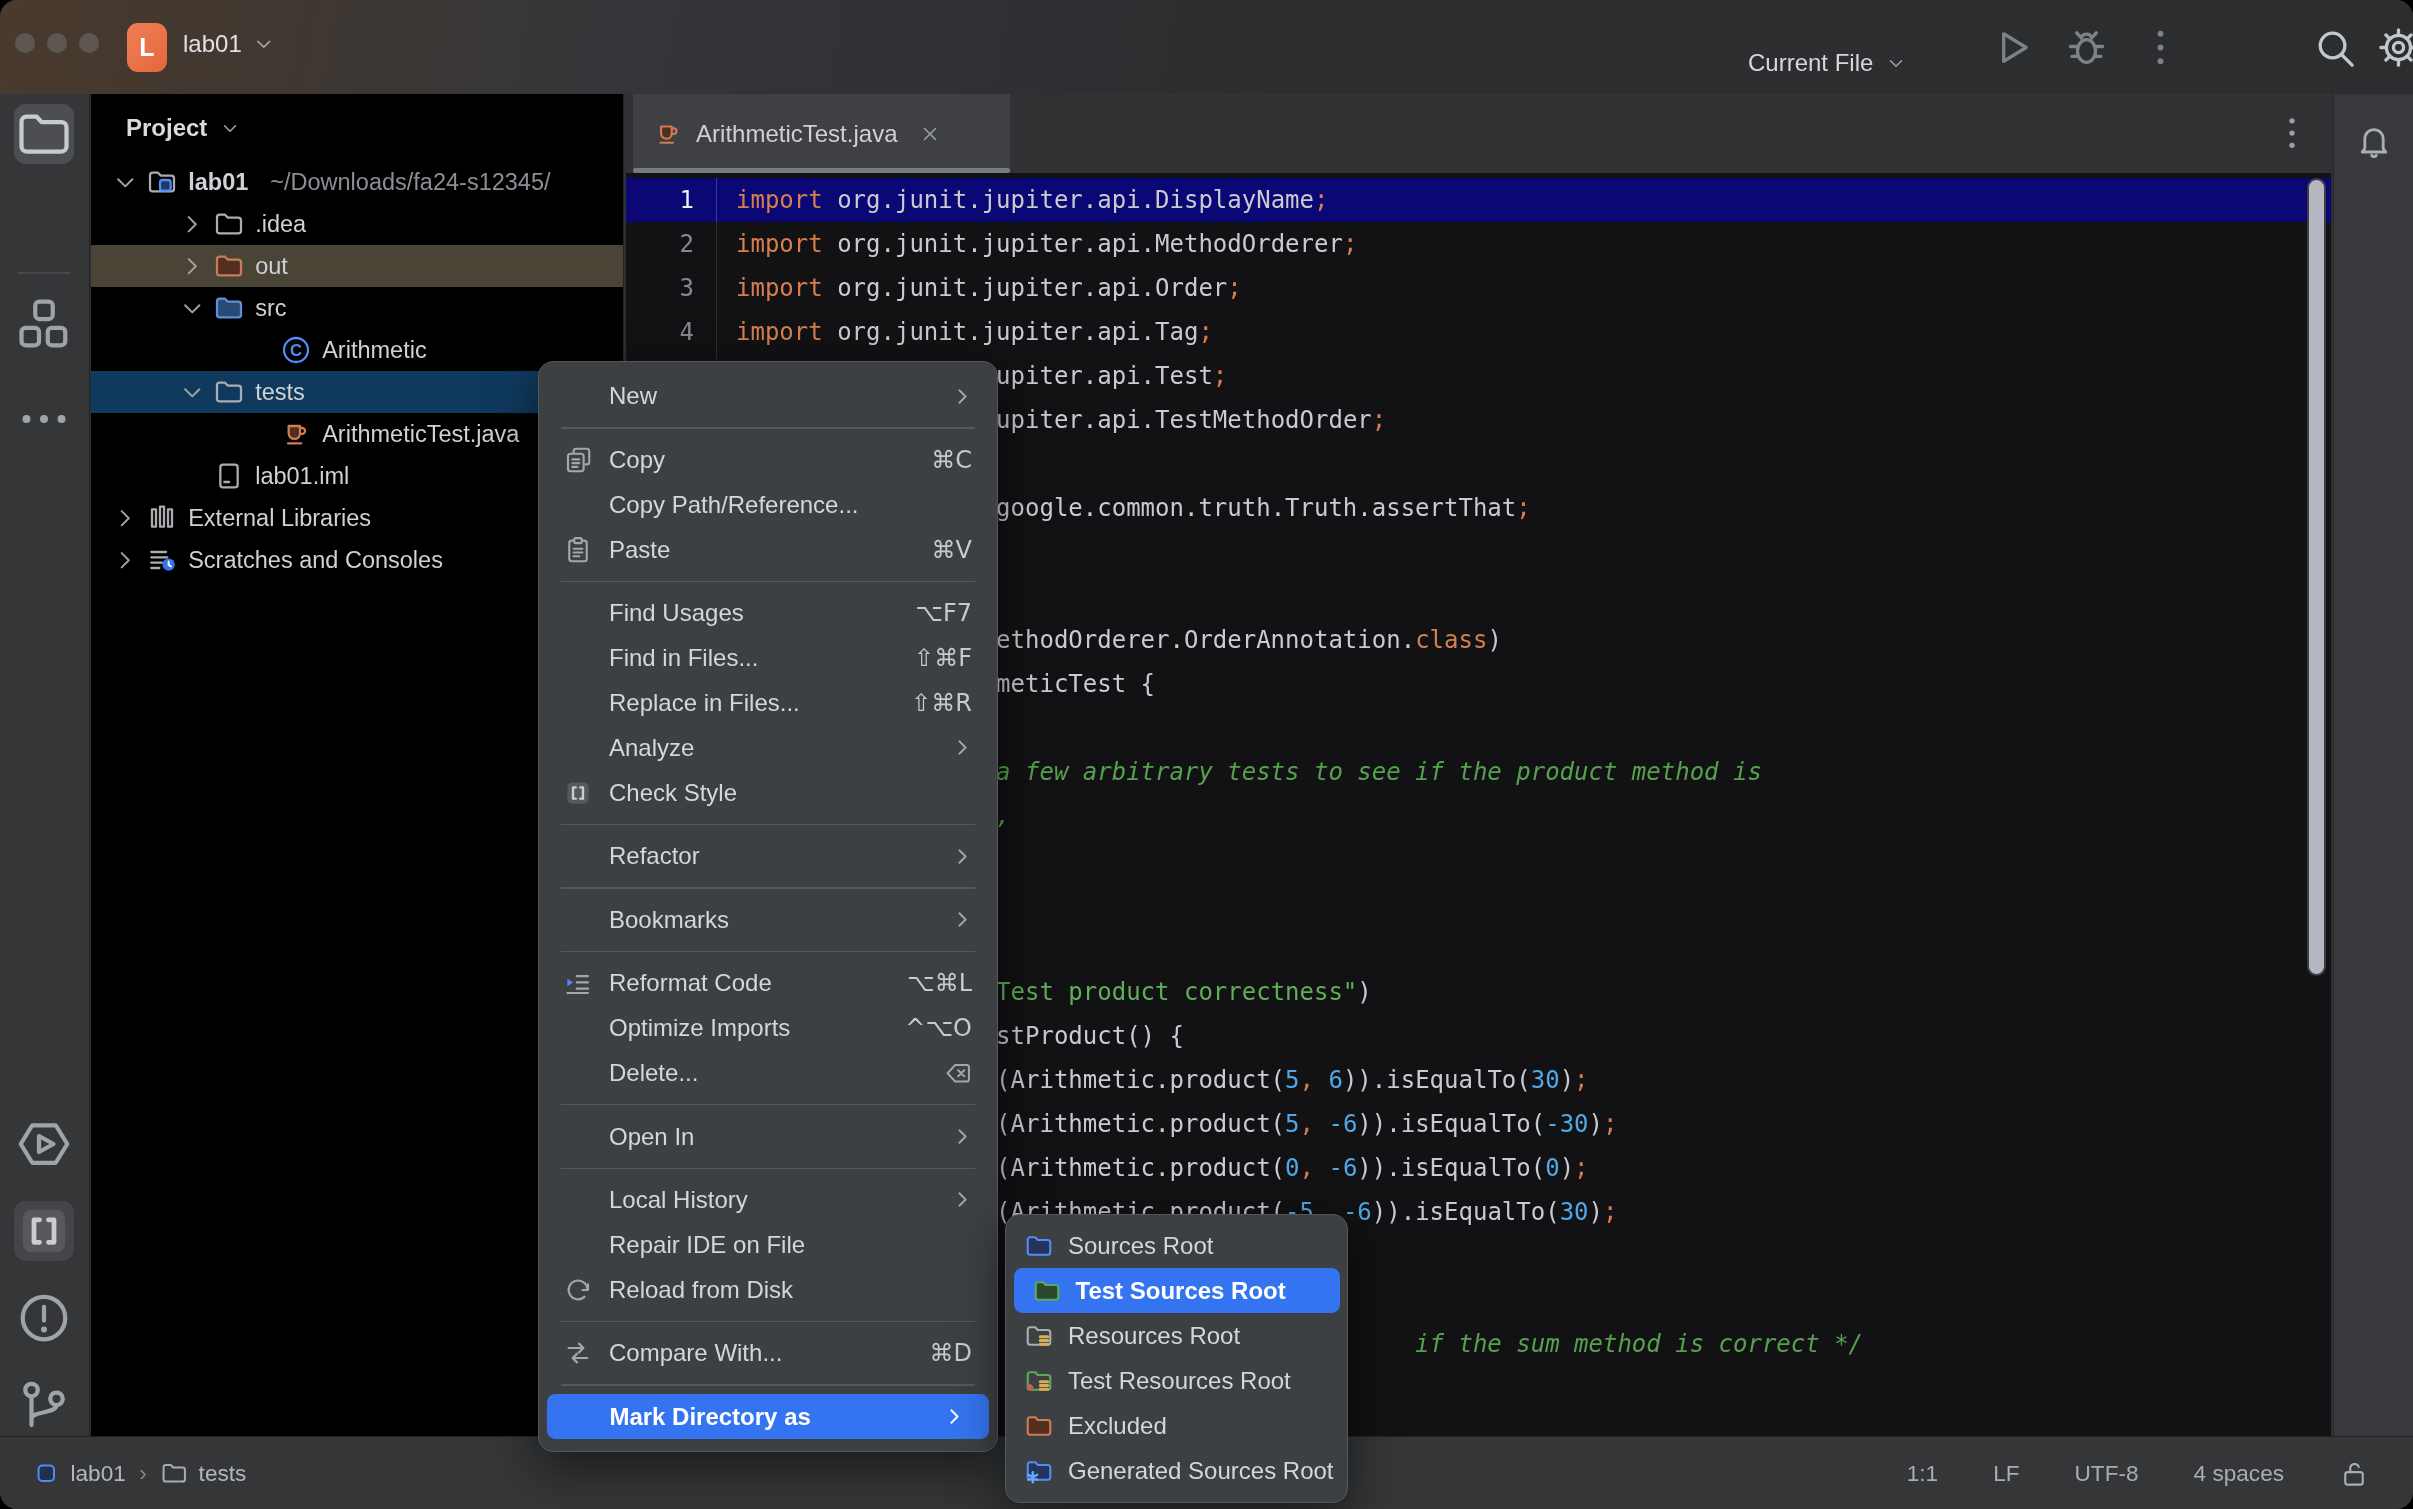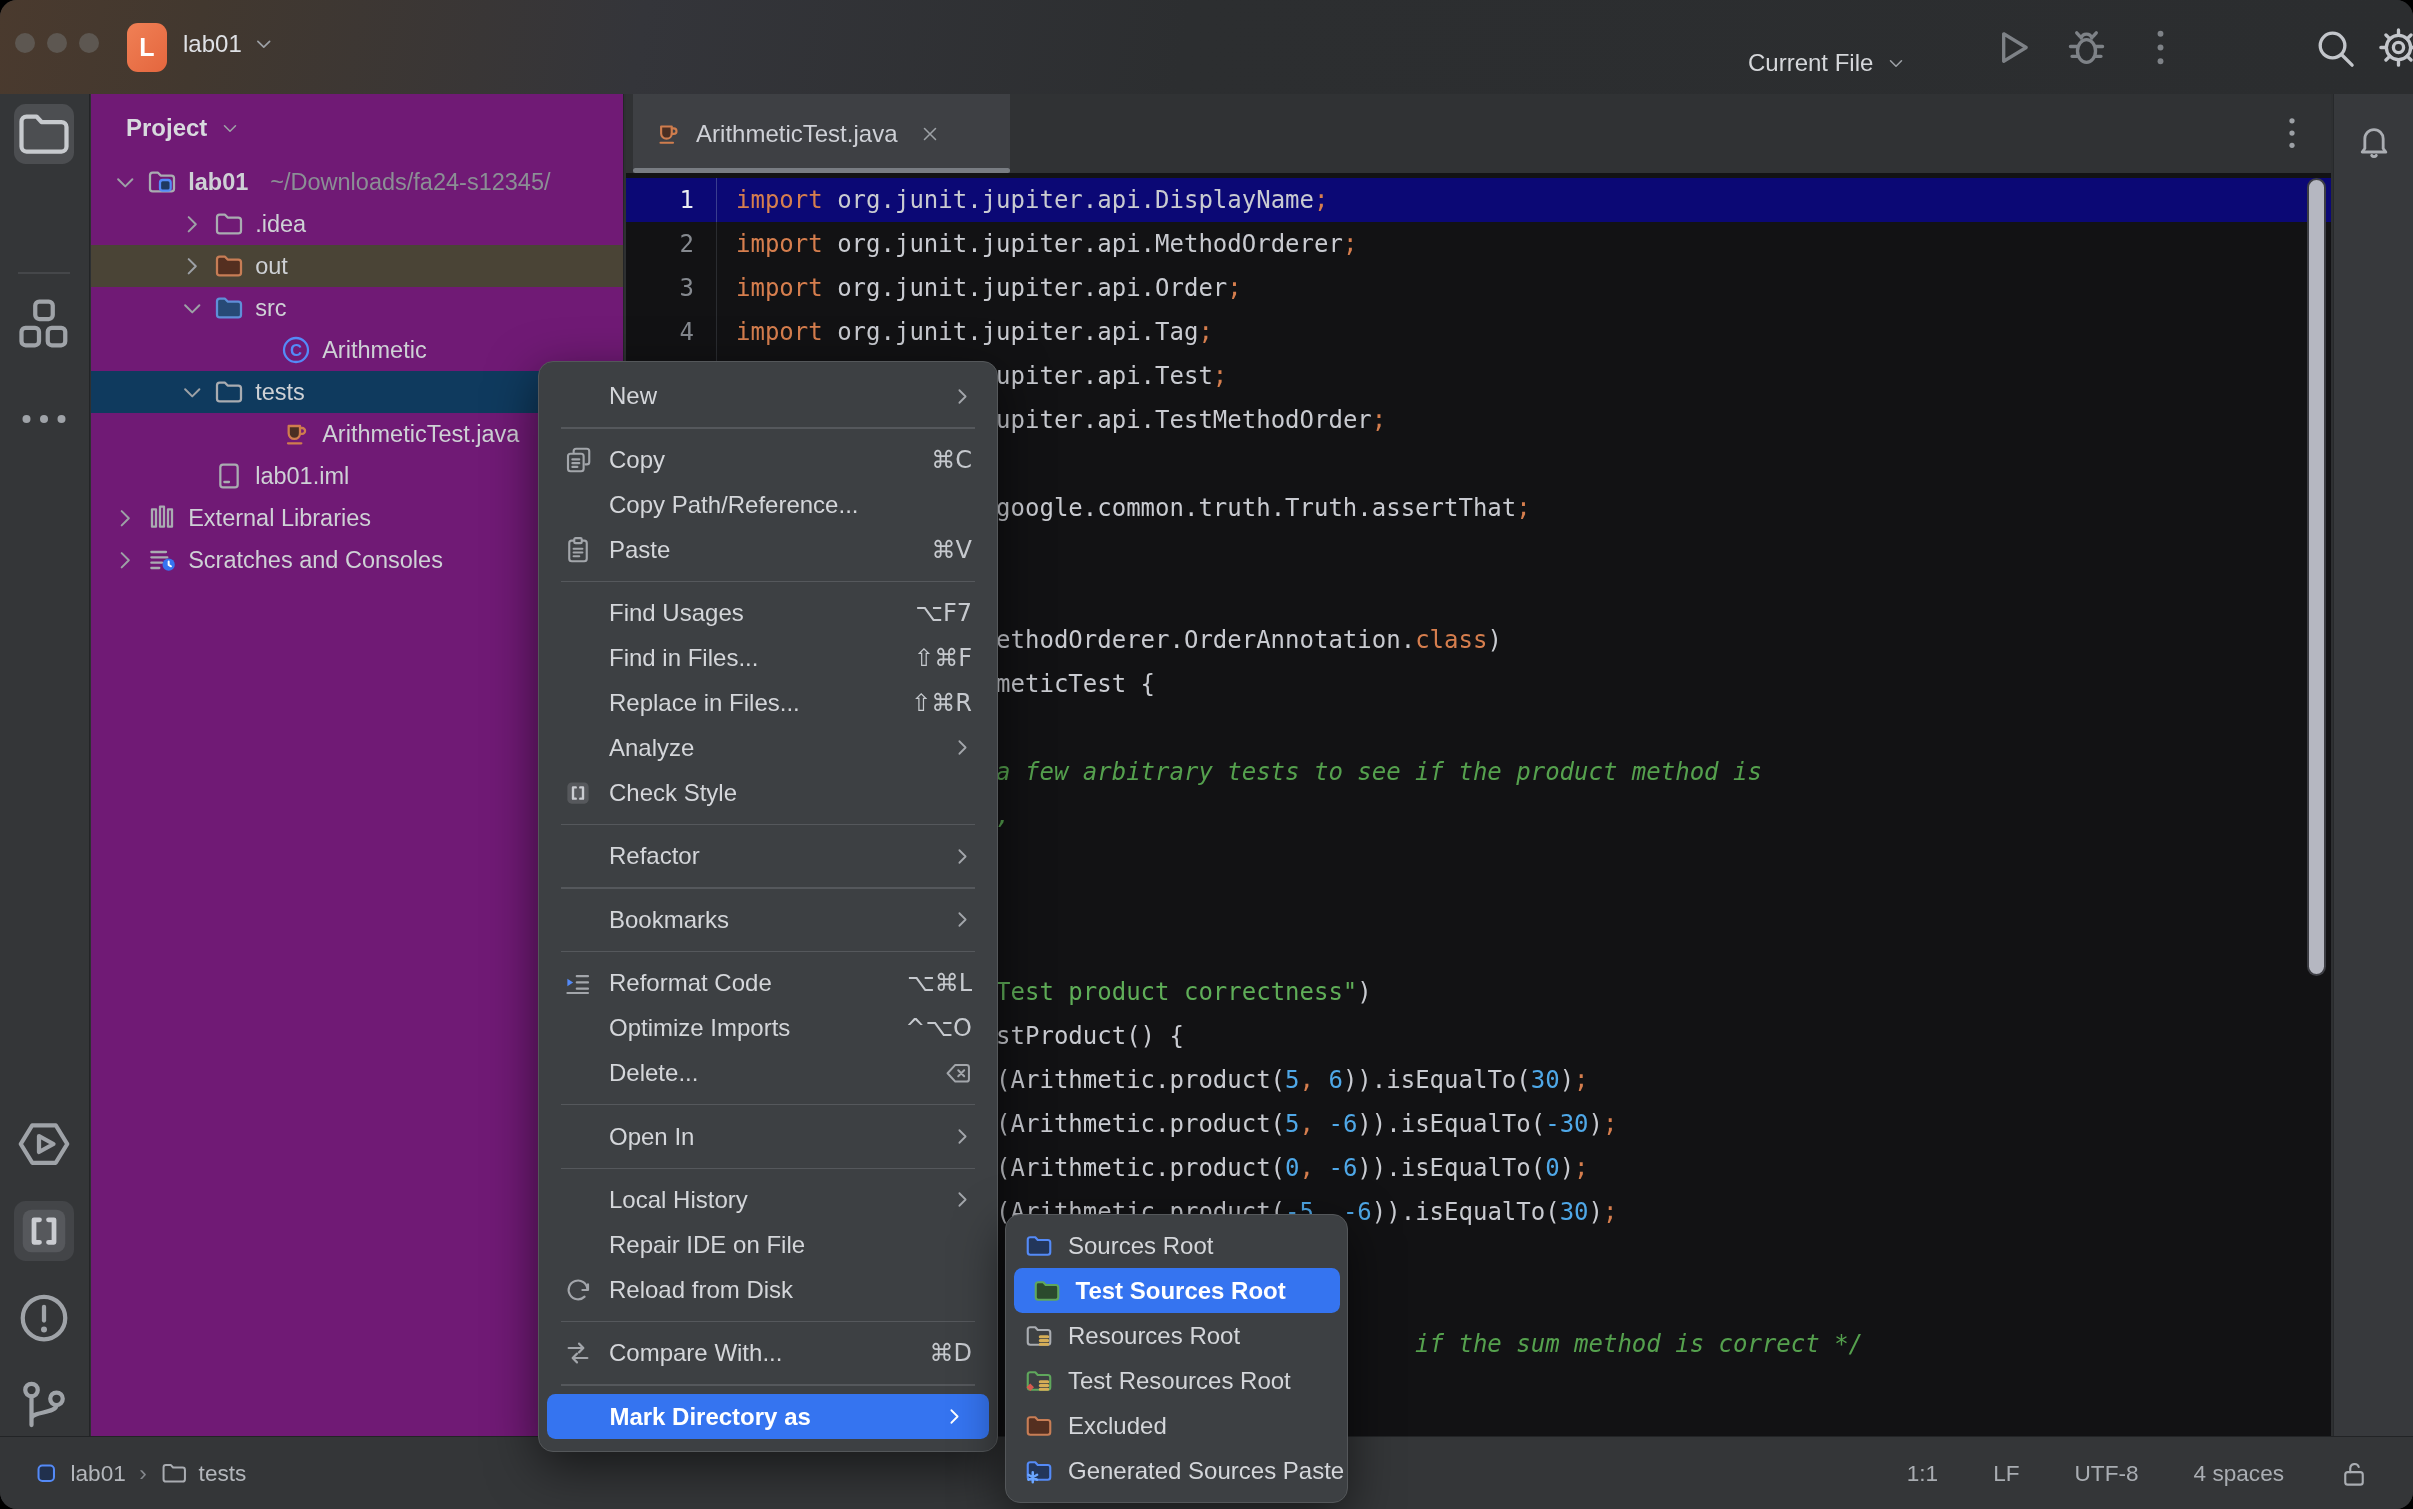--- a/index.html
+++ b/index.html
@@ -33,21 +33,21 @@
     background:#343638; border-right:1.7px solid #232527;
   }
   .stripe-btn{ position:absolute; left:14.3px; width:60px; height:60px; border-radius:11.7px;
     display:flex; align-items:center; justify-content:center; color:#9fa3a8; }
   .stripe-btn.active{ background:#4c4e51; color:#c7cace; }
   .stripe-btn.soft{ background:#434548; }
   #stripe-sep{ position:absolute; left:18.4px; top:178px; width:52px; height:1.7px; background:#45474a; }
   
   #project{
     position:absolute; left:91px; top:94px; width:533px; height:1342px;
-    background:#701a75; border-right:1.7px solid #232527; overflow:hidden;
+    background:#000000; border-right:1.7px solid #232527; overflow:hidden;
   }
   #project-header{ height:67px; display:flex; align-items:center; padding-left:35px; gap:11.7px;
     font-size:24px; font-weight:bold; color:#d8dade;}
   #project-header .chev{ color:#9da1a6; }
   .tree-row{ position:relative; height:42px; display:flex; align-items:center; font-size:23.5px; color:#ced1d5; white-space:nowrap; overflow:hidden;}
   .tree-row.selected{ background:var(--tree-sel,#0f3a5e); }
   .tree-row.hovered{ background:var(--tree-hov,#4a4436); }
   .tree-chev{ width:28.5px; height:28.5px; color:#9da1a6; flex:0 0 auto; display:flex; align-items:center; justify-content:center;}
   .tree-ico{ width:32px; height:32px; margin:0 10px 0 6.7px; flex:0 0 auto; display:flex; align-items:center; justify-content:center;}
   .tree-label.bold{ font-weight:bold; }
@@ -699,18 +699,18 @@
       </div>
       <div class="mi">
         <span class="mi-ico">
           <svg viewBox="0 0 24 24" width="100%" height="100%" fill="none" stroke="currentColor" stroke-width="1.7" stroke-linecap="round" stroke-linejoin="round">
             <path d="M3 7c0-1.1.9-2 2-2h4l2 2.2h8c1.1 0 2 .9 2 2V17c0 1.1-.9 2-2 2H5c-1.1 0-2-.9-2-2V7z" fill="#23365a" stroke="#548af7"></path>
             <g stroke="#6ba6ff" stroke-width="2">
               <path d="M7 13v8M3.5 15l7 4M10.5 15l-7 4"></path>
             </g>
           </svg>
         </span>
-        <span class="mi-label">Generated Sources Paste</span>
+        <span class="mi-label">Generated Sources Root</span>
       </div>
     </div>
 
 </div>
 
 
 </body></html>

